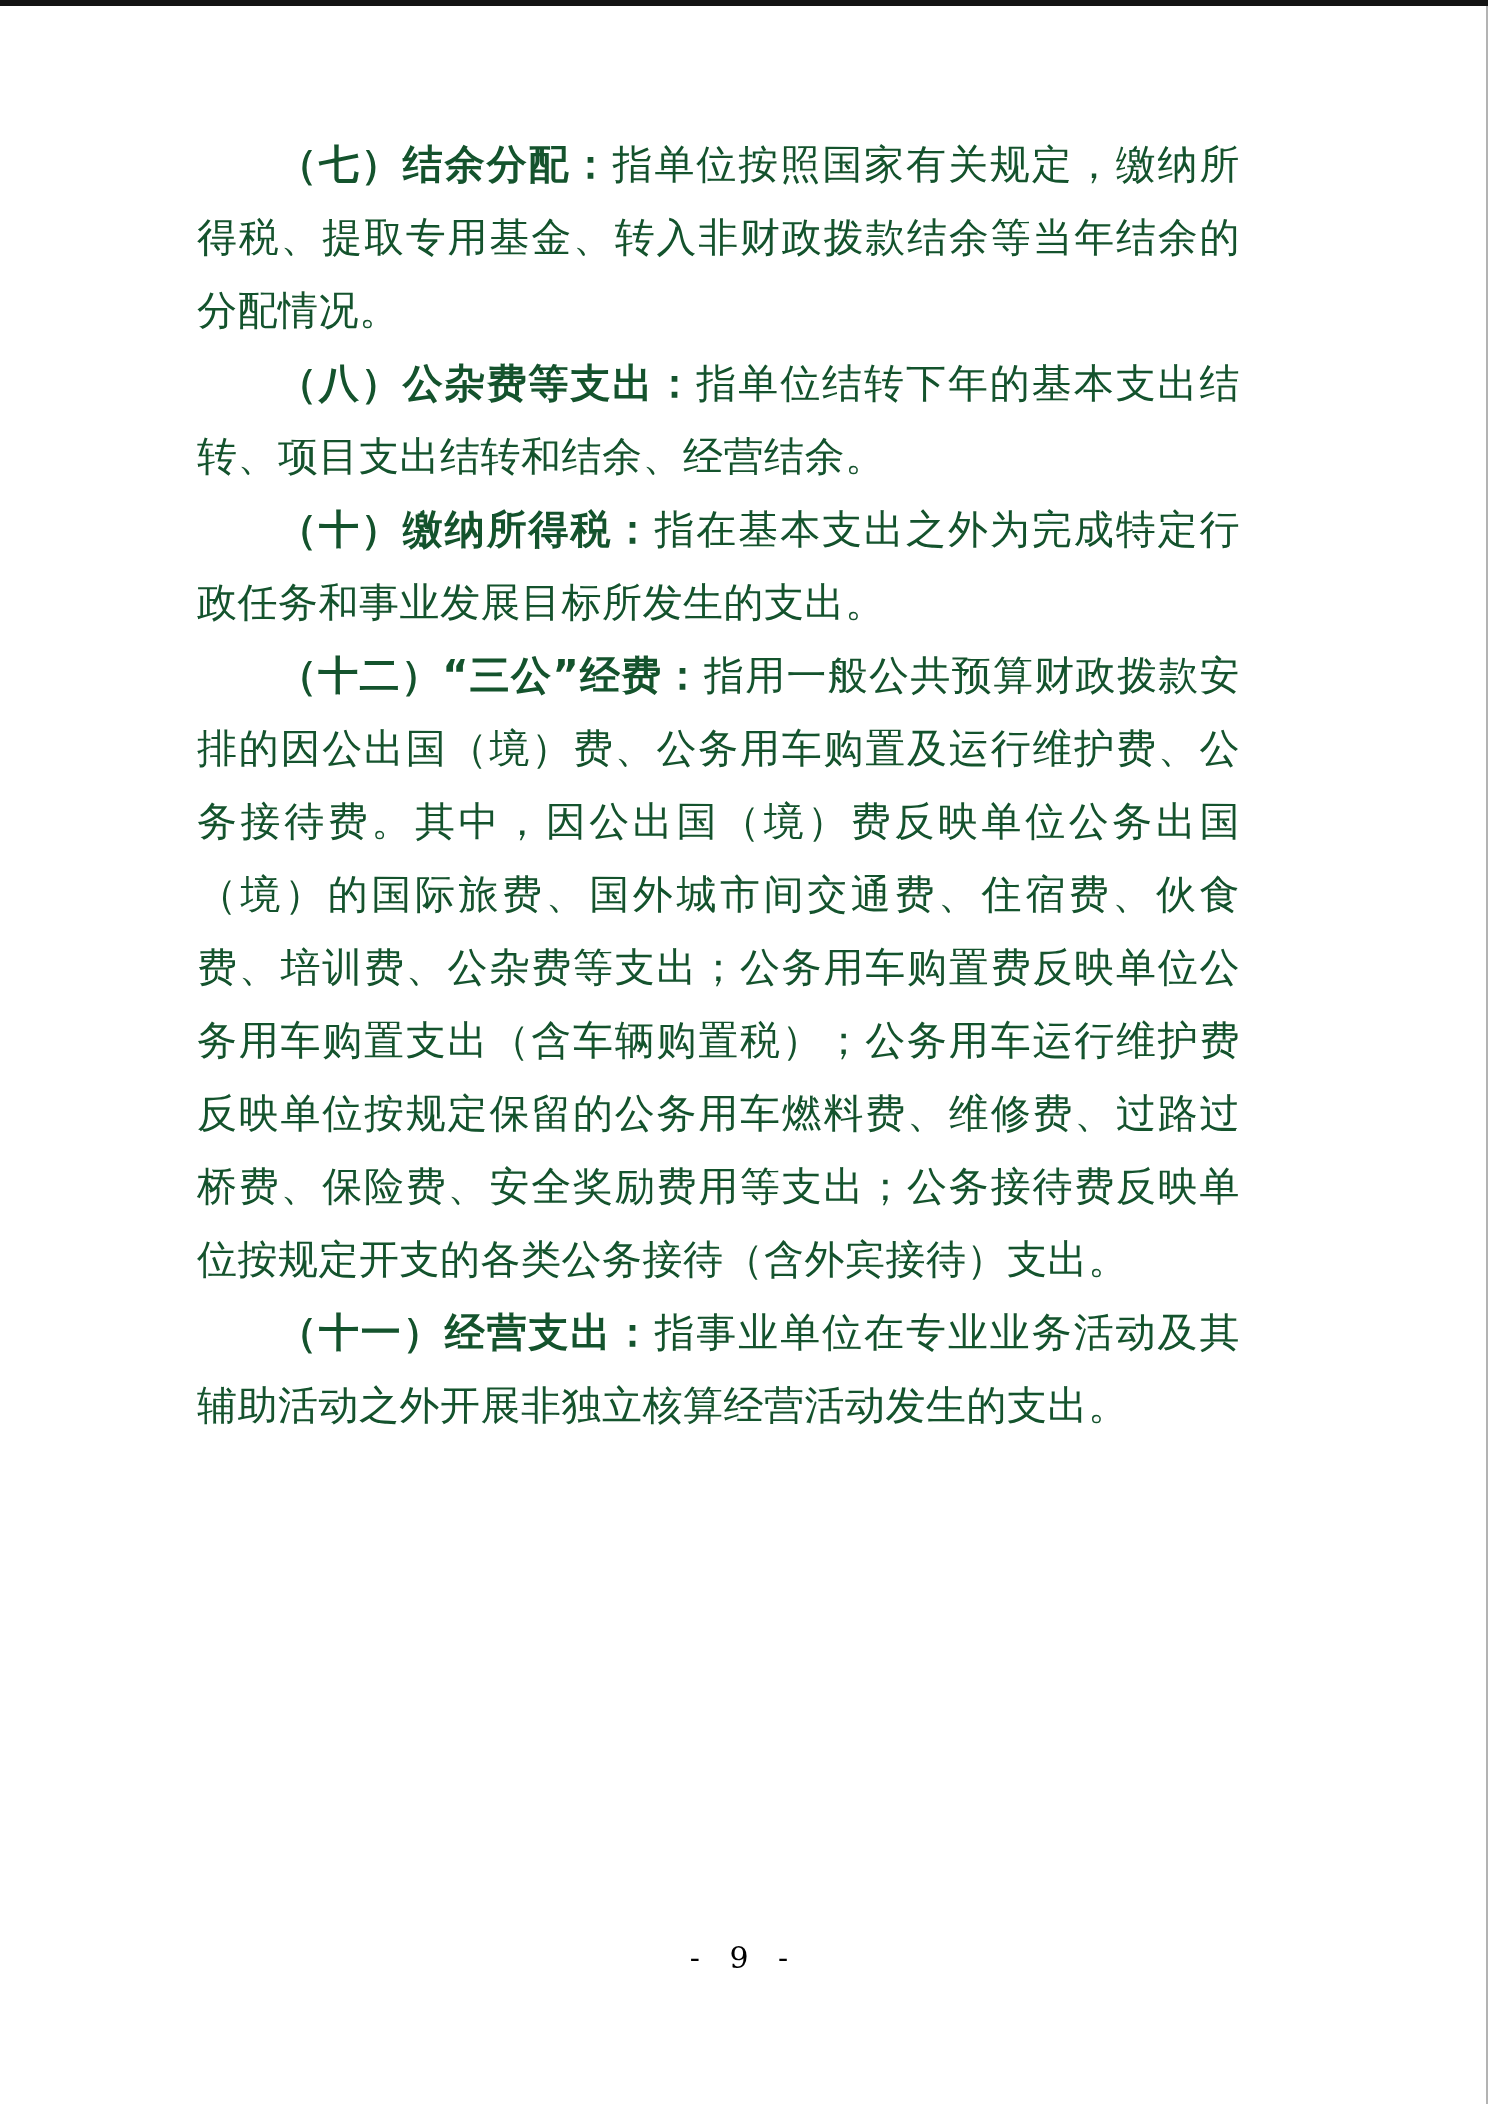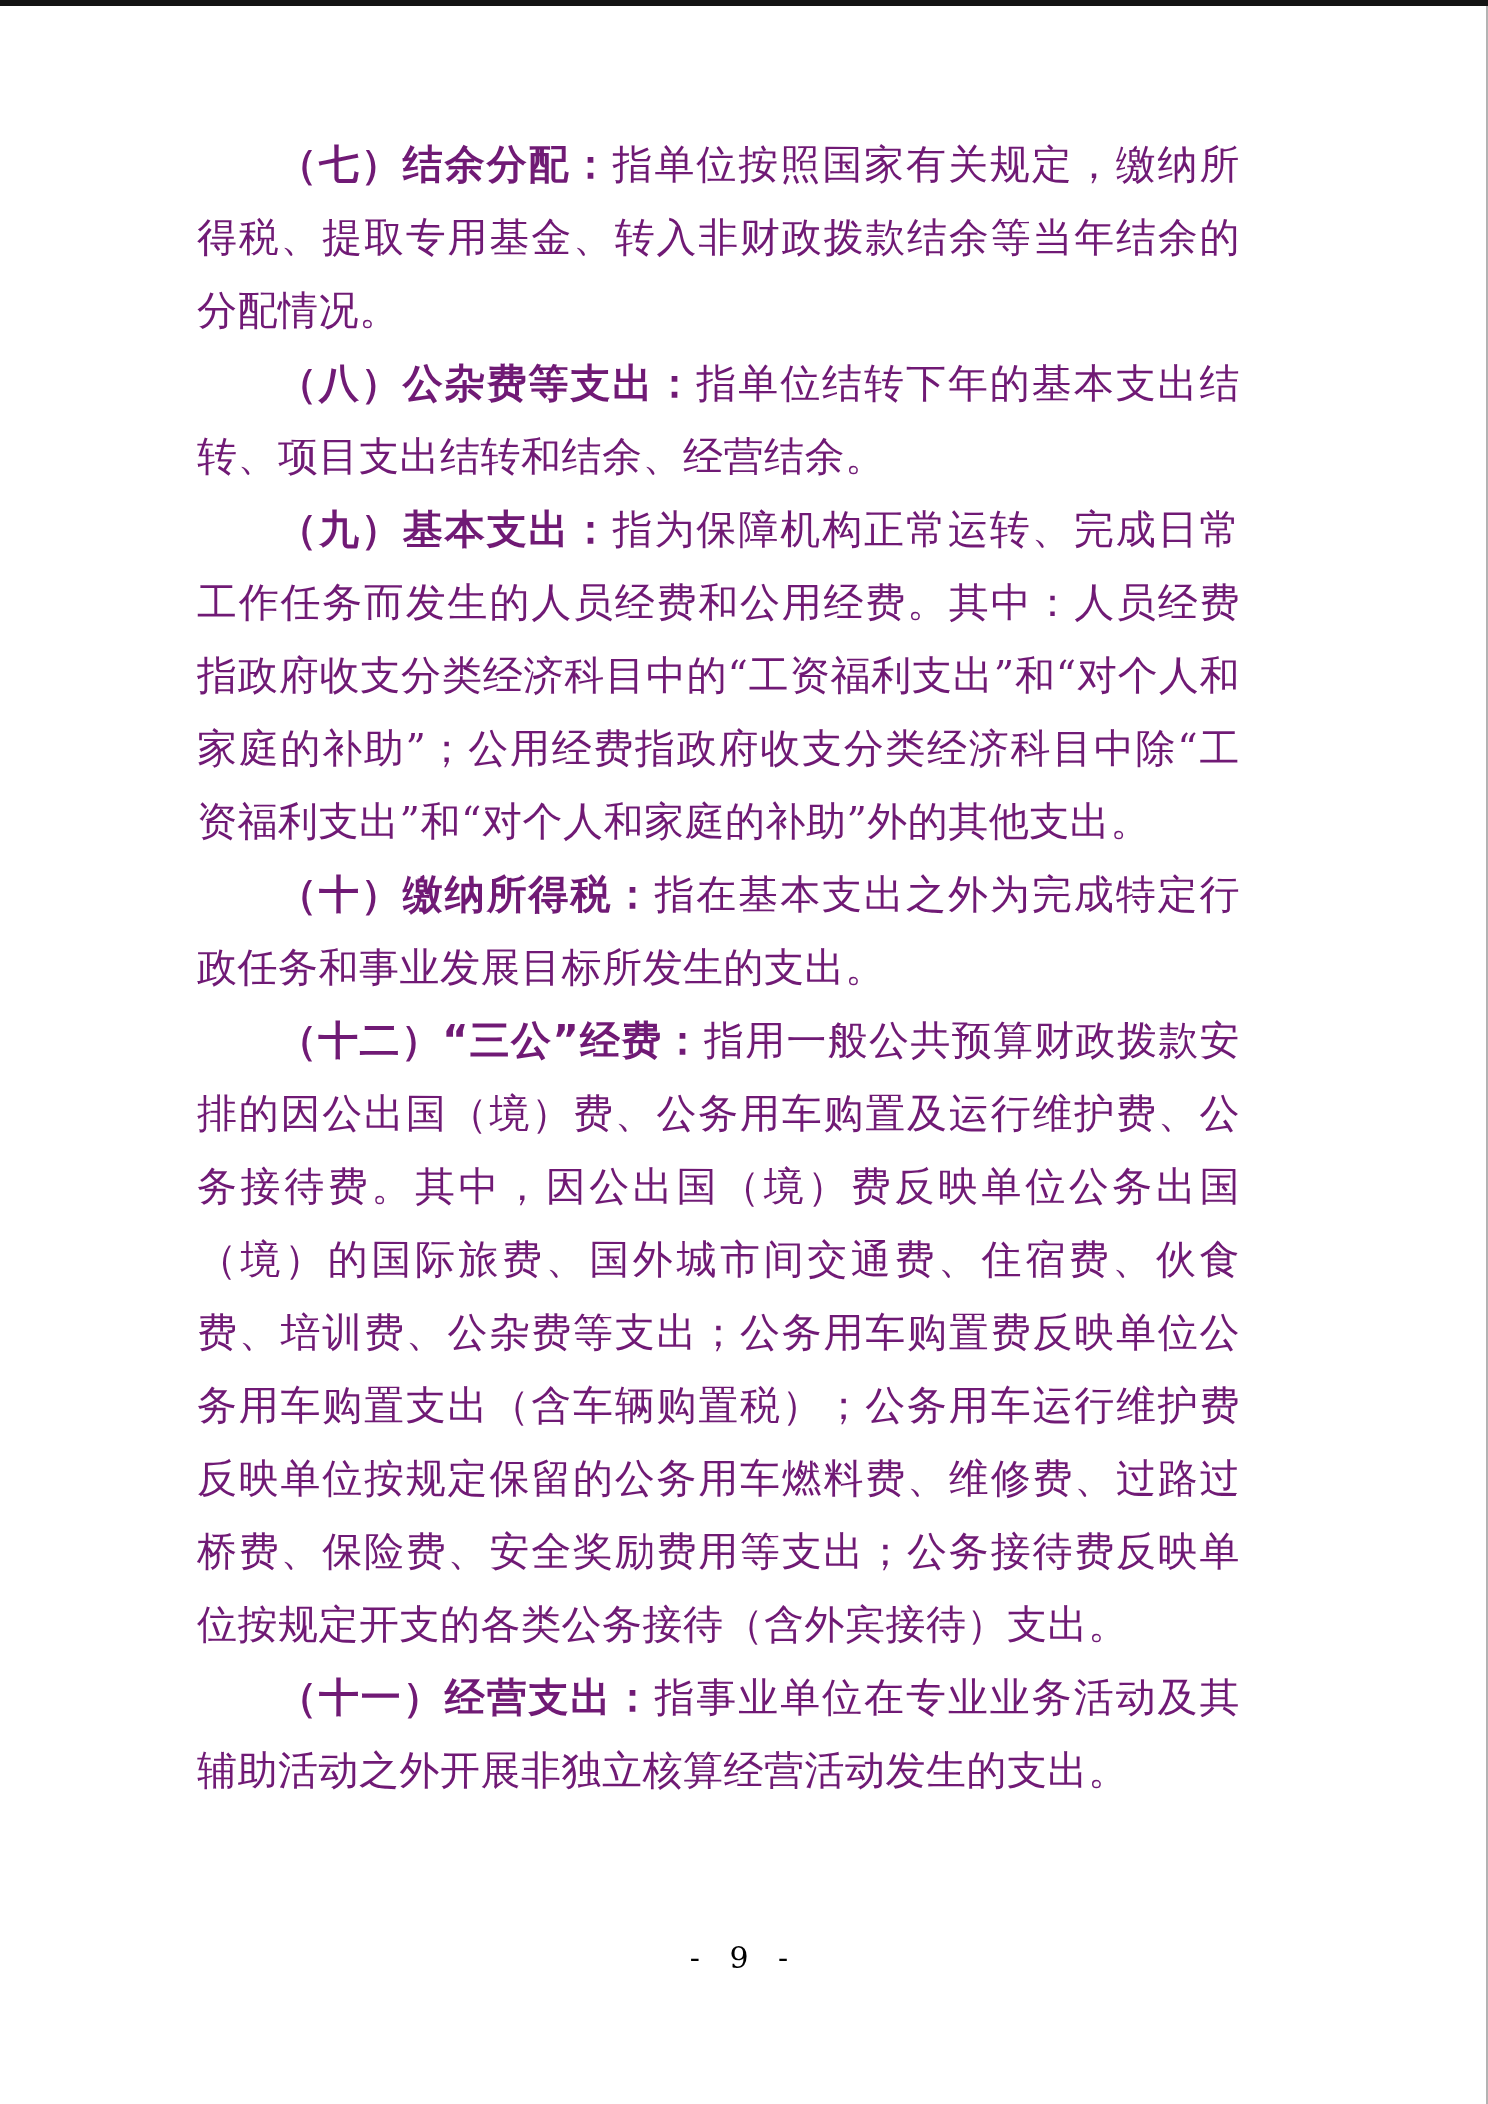--- a/index.html
+++ b/index.html
@@ -34,21 +34,21 @@
     top: 128px;
     width: 1043px;
   }
   .content p {
     margin: 0;
     font-size: 40px;
     line-height: 73px;
     text-align: justify;
     text-indent: 2em;
     letter-spacing: 0.5px;
-    color: #701a75;
+    color: #14532d;
   }
   .content p .para-label {
     font-family: "DejaVu Sans", "Liberation Sans", sans-serif;
     font-weight: 700;
   }
   .footer {
     position: absolute;
     left: 0;
     top: 1940px;
     width: 100%;
@@ -64,21 +64,20 @@
 
 <div class="page">
   <div class="scan-border-top"></div>
   <div class="scan-border-right"></div>
 
   <div class="content">
     <p><span class="para-label">（七）结余分配：</span><span>指单位按照国家有关规定，缴纳所得税、提取专用基金、转入非财政拨款结余等当年结余的分配情况。</span></p>
 
     <p><span class="para-label">（八）公杂费等支出：</span><span>指单位结转下年的基本支出结转、项目支出结转和结余、经营结余。</span></p>
 
-    <p><span class="para-label">（九）基本支出：</span><span>指为保障机构正常运转、完成日常工作任务而发生的人员经费和公用经费。其中：人员经费指政府收支分类经济科目中的“工资福利支出”和“对个人和家庭的补助”；公用经费指政府收支分类经济科目中除“工资福利支出”和“对个人和家庭的补助”外的其他支出。</span></p>
 
     <p><span class="para-label">（十）缴纳所得税：</span><span>指在基本支出之外为完成特定行政任务和事业发展目标所发生的支出。</span></p>
 
     <p><span class="para-label">（十二）“三公”经费：</span><span>指用一般公共预算财政拨款安排的因公出国（境）费、公务用车购置及运行维护费、公务接待费。其中，因公出国（境）费反映单位公务出国（境）的国际旅费、国外城市间交通费、住宿费、伙食费、培训费、公杂费等支出；公务用车购置费反映单位公务用车购置支出（含车辆购置税）；公务用车运行维护费反映单位按规定保留的公务用车燃料费、维修费、过路过桥费、保险费、安全奖励费用等支出；公务接待费反映单位按规定开支的各类公务接待（含外宾接待）支出。</span></p>
 
     <p><span class="para-label">（十一）经营支出：</span><span>指事业单位在专业业务活动及其辅助活动之外开展非独立核算经营活动发生的支出。</span></p>
   </div>
 
   <div class="footer">- 9 -</div>
 </div>

